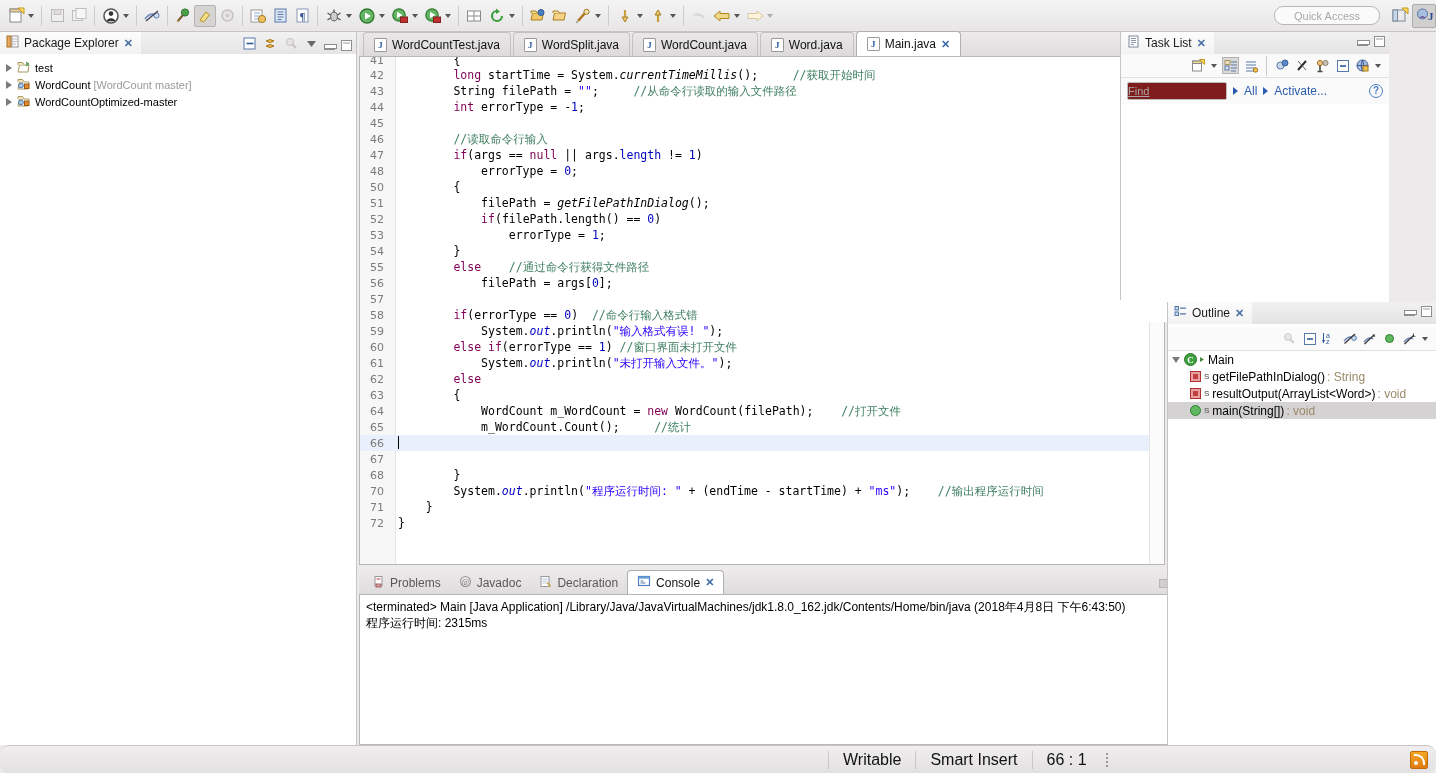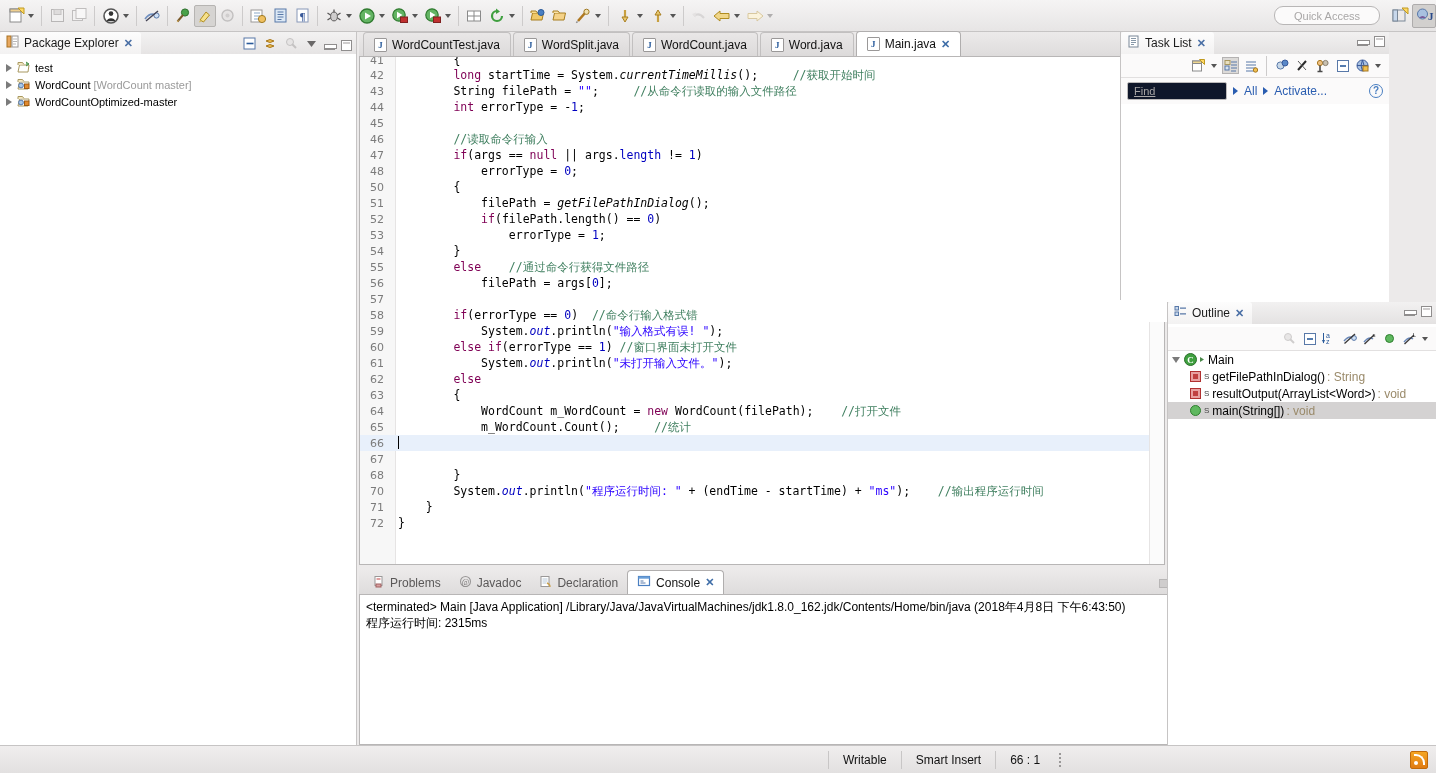--- a/index.html
+++ b/index.html
@@ -160,21 +160,21 @@
     font-family: "Liberation Sans", sans-serif; font-size: 12px; color: #000;
   }
   .con-line { height: 16px; line-height: 16px; white-space: pre; }
 
   
   #task-list { left: 1120px; top: 32px; width: 269px; height: 268px; border-left: 1px solid #c6c4c4; }
   .tl-body { background: #fff; height: 100%; }
   .tl-filterbar { display: flex; align-items: center; gap: 6px; padding: 4px 6px; background: #fbfafa; }
   .find-box {
     width: 100px; height: 18px; border: 1px solid #bcbaba; border-radius: 2px;
-    background: #0f172a; color: #a8a6a6; font-size: 11px; line-height: 17px; padding-left: 6px; text-decoration: underline;
+    background: #7f1d1d; color: #a8a6a6; font-size: 11px; line-height: 17px;  text-decoration: underline;
   }
   .tl-link { color: #2a5db0; font-size: 12px; }
   .tl-tri { width:0;height:0;border-top:4px solid transparent;border-bottom:4px solid transparent;
             border-left:5px solid #2a5db0; }
   .help-circle {
     width: 14px; height: 14px; border: 1.3px solid #4a7fc1; border-radius: 50%;
     color: #4a7fc1; font-size: 10px; line-height: 12px; text-align: center;
     margin-left: auto; font-weight: bold;
   }
 
@@ -192,21 +192,21 @@
   .class-ic {
     width: 13px; height: 13px; border-radius: 50%; background: #3fa03f;
     border: 1px solid #2a702a; color: #fff; font-size: 9px; font-weight: bold;
     display:flex;align-items:center;justify-content:center; font-family:"Liberation Serif",serif;
   }
 
   
   .statusbar {
     position: absolute; left: 0; bottom: 0; width: 1436px; height: 28px;
     background: linear-gradient(#f0eeee,#e2e0e0); border-top: 1px solid #c6c4c4;
-    display: flex; align-items: center; font-size: 12px; color: #111;
+    display: flex; align-items: center; font-size: 16px; color: #111; border-radius: 9px;
   }
   .sb-cell { padding: 0 14px; height: 20px; display: flex; align-items: center; }
   .sb-div { width: 1px; height: 18px; background: #c8c6c6; }
   .sb-dots { width: 12px; height: 18px; display:flex; flex-direction:column; justify-content:center;
              align-items:center; gap: 2px; }
   .sb-dots i { width: 2px; height: 2px; background: #9a9898; display:block; }
   .rss-ic {
     width: 18px; height: 18px; background: linear-gradient(#f5a623,#e07b12);
     border: 1px solid #c06a0a; border-radius: 2px; margin-left: auto; margin-right: 8px;
     position: relative;

